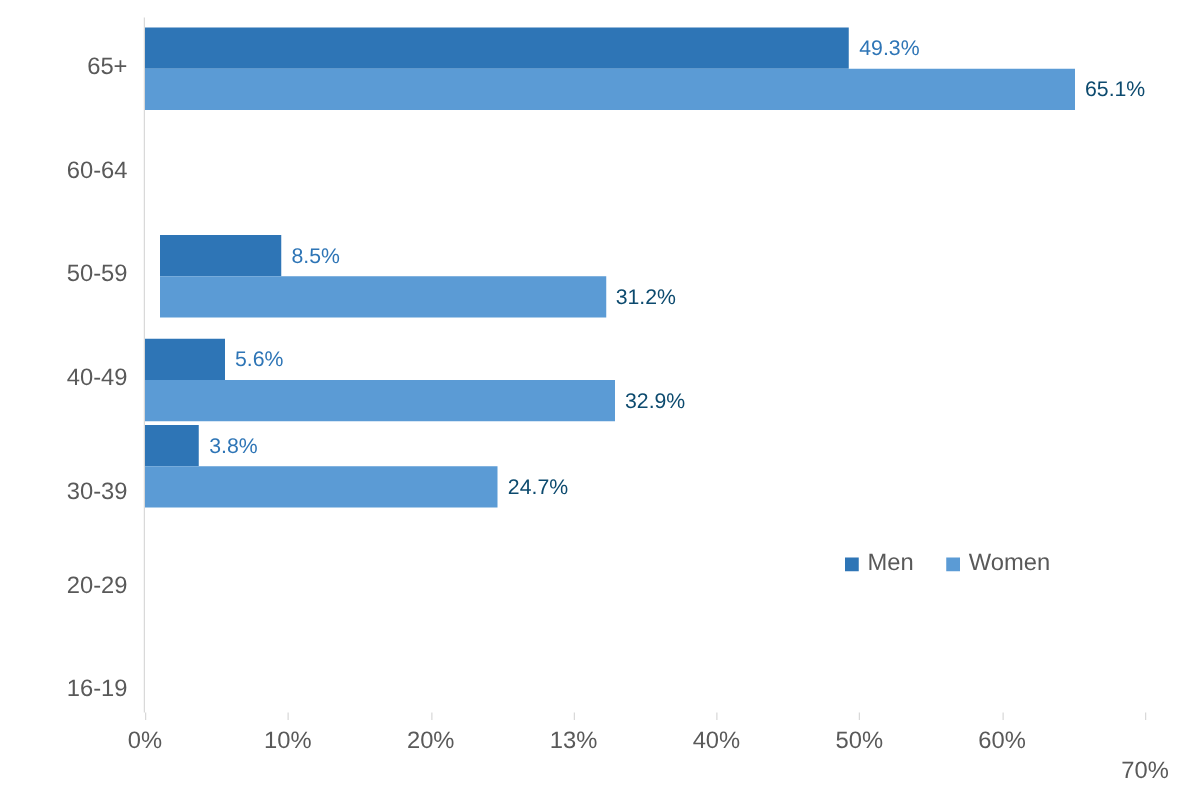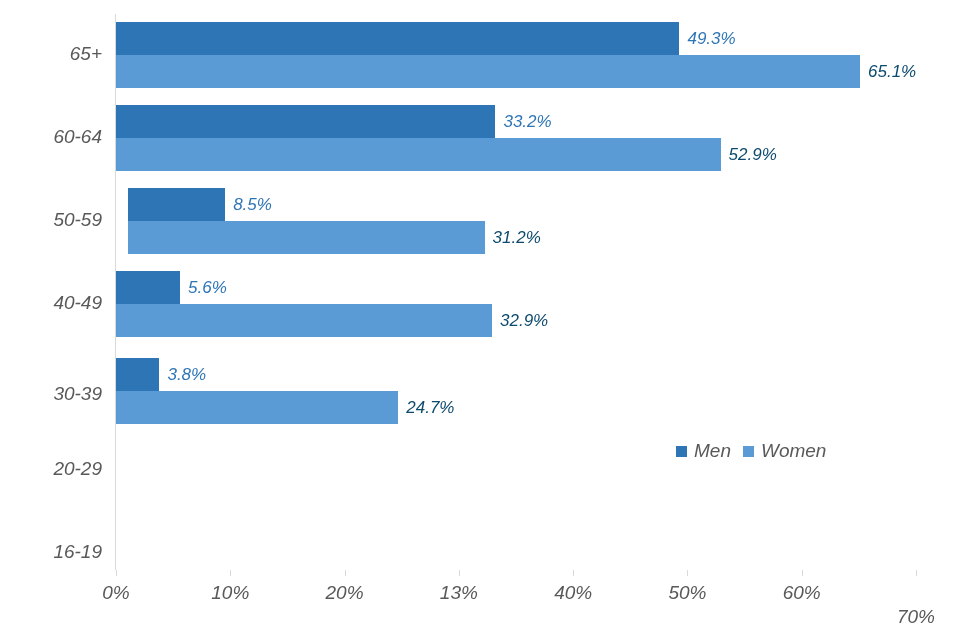--- a/index.html
+++ b/index.html
@@ -11,21 +11,20 @@
     width: 960px;
     height: 640px;
     font-family: "Liberation Sans", sans-serif;
     overflow: hidden;
   }
   #chart-root {
     position: relative;
     width: 828px;
     height: 640px;
     background: #ffffff;
-    font-style: italic;
   }
 
   
   #plot-area {
     position: absolute;
     left: 116px;
     top: 14px;
     width: 800px;
     height: 556px;
   }
@@ -112,21 +111,21 @@
     white-space: nowrap;
   }
 
   
   #legend {
     position: absolute;
     left: 676px;
     top: 440px;
     display: flex;
     align-items: center;
-    gap: 12px;
+    gap: 26px;
   }
   .legend-item {
     display: flex;
     align-items: center;
     gap: 7px;
   }
   .legend-swatch {
     width: 11px;
     height: 11px;
     display: inline-block;
@@ -160,51 +159,41 @@
       <div class="cat-group" style="top: 8px;">
         <div class="bar-row">
           <div class="bar men" style="width: 563.429px;"></div>
           <div class="bar-label men" style="left: 571.429px;">49.3%</div>
         </div>
         <div class="bar-row">
           <div class="bar women" style="width: 744px;"></div>
           <div class="bar-label women" style="left: 752px;">65.1%</div>
         </div>
       </div>
-      <div class="cat-group" style="top: 91px;">
-        <div class="bar-row">
-          <div class="bar men" style="width: 379.429px;"></div>
-          <div class="bar-label men" style="left: 387.429px;">33.2%</div>
-        </div>
-        <div class="bar-row">
-          <div class="bar women" style="width: 604.571px;"></div>
-          <div class="bar-label women" style="left: 612.571px;">52.9%</div>
-        </div>
-      </div>
       <div class="cat-group" style="top: 174px; padding-left: 12px;">
         <div class="bar-row">
           <div class="bar men" style="width: 97.1429px;"></div>
           <div class="bar-label men" style="left: 105.143px;">8.5%</div>
         </div>
         <div class="bar-row">
           <div class="bar women" style="width: 356.571px;"></div>
           <div class="bar-label women" style="left: 364.571px;">31.2%</div>
         </div>
       </div>
       <div class="cat-group" style="top: 257px;">
         <div class="bar-row">
           <div class="bar men" style="width: 64px;"></div>
           <div class="bar-label men" style="left: 72px;">5.6%</div>
         </div>
         <div class="bar-row">
           <div class="bar women" style="width: 376px;"></div>
           <div class="bar-label women" style="left: 384px;">32.9%</div>
         </div>
       </div>
-      <div class="cat-group" style="top: 344px;">
+      <div class="cat-group" style="top: 326px;">
         <div class="bar-row">
           <div class="bar men" style="width: 43.4286px;"></div>
           <div class="bar-label men" style="left: 51.4286px;">3.8%</div>
         </div>
         <div class="bar-row">
           <div class="bar women" style="width: 282.286px;"></div>
           <div class="bar-label women" style="left: 290.286px;">24.7%</div>
         </div>
       </div>
     </div>

